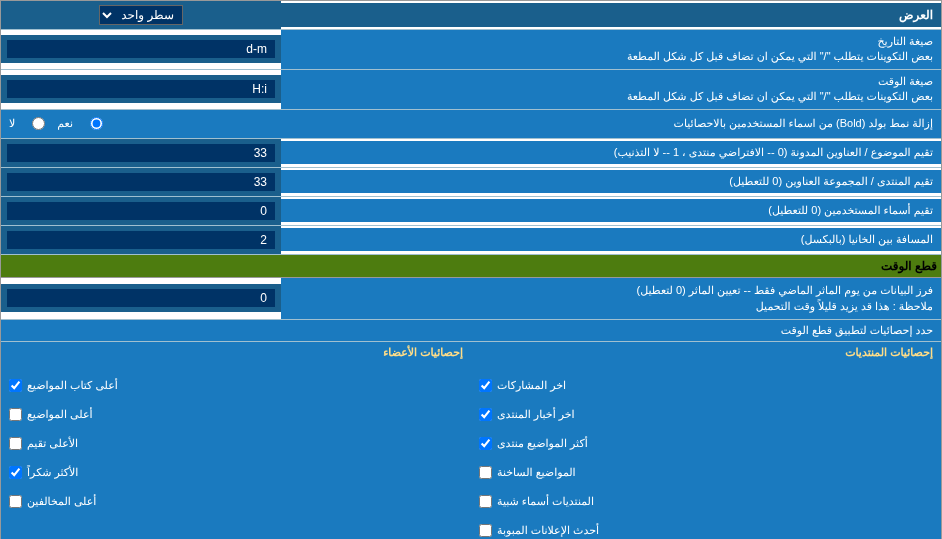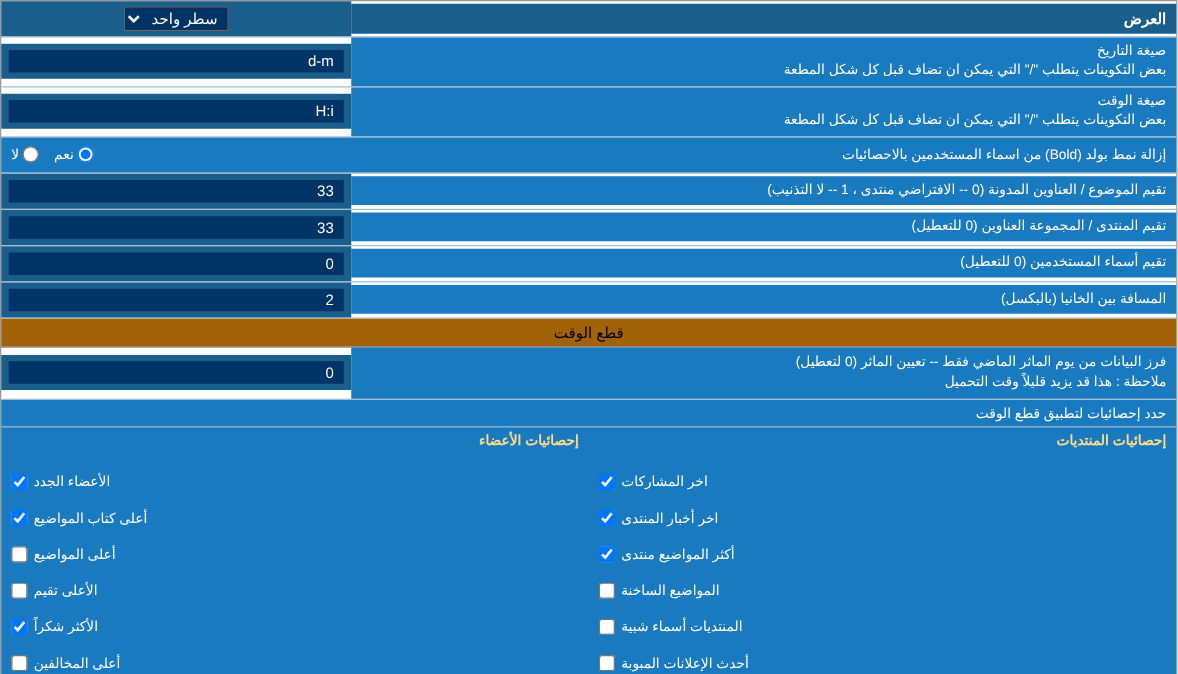--- a/index.html
+++ b/index.html
@@ -53,25 +53,25 @@
     }
     .row-input select {
       background: #003366;
       color: #fff;
       border: 1px solid #666;
       font-size: 12px;
       padding: 1px 4px;
       direction: rtl;
     }
     .section-header {
-      background: #a16207;
+      background: #4d7c0f;
       color: #000;
-      font-weight: normal;
-      font-size: 12px;
-      text-align: center;
+      font-weight: bold;
+      font-size: 12px;
+      text-align: right;
       padding: 4px;
       border-bottom: 1px solid #999;
       width: 100%;
     }
     .radio-row {
       display: flex;
       align-items: center;
       background: #1a7abf;
       padding: 4px 8px;
       width: 100%;
@@ -88,21 +88,21 @@
       gap: 12px;
       align-items: center;
       color: #fff;
       direction: rtl;
     }
     .radio-row .radio-options label {
       color: #fff;
       font-size: 11px;
       display: flex;
       align-items: center;
-      gap: 3px;
+      gap: 17px;
     }
     .checkboxes-row {
       display: flex;
       width: 100%;
     }
     .checkboxes-col {
       flex: 1;
       display: flex;
       flex-direction: column;
       gap: 16px;
@@ -256,24 +256,20 @@
         </div>
         <div class="checkbox-item">
           <span>أخر مشاركات المدونة</span>
           <input type="checkbox" style="">
         </div>
       </div>
 
       <div class="checkboxes-col">
         <div style="color:#ffdd88; font-weight:bold; font-size:11px; text-align:right; margin-bottom:4px;">إحصائيات الأعضاء</div>
         <div class="checkbox-item">
-          <span>الأعضاء الجدد</span>
-          <input type="checkbox" checked="" style="">
-        </div>
-        <div class="checkbox-item">
           <span>أعلى كتاب المواضيع</span>
           <input type="checkbox" checked="" style="">
         </div>
         <div class="checkbox-item">
           <span>أعلى المواضيع</span>
           <input type="checkbox" style="">
         </div>
         <div class="checkbox-item">
           <span>الأعلى تقيم</span>
           <input type="checkbox" style="">

